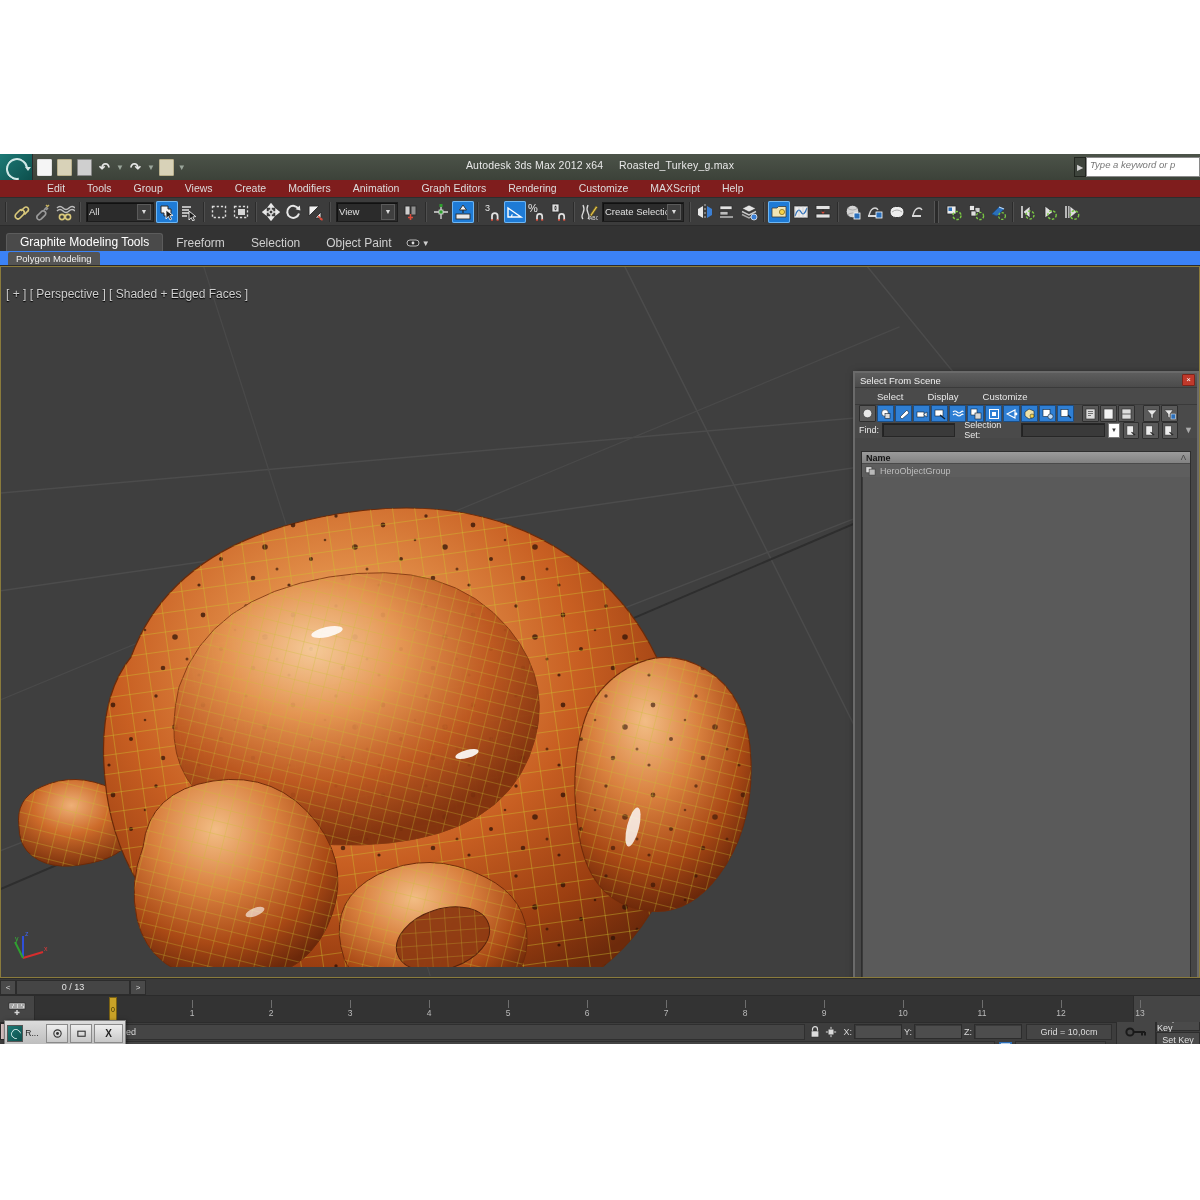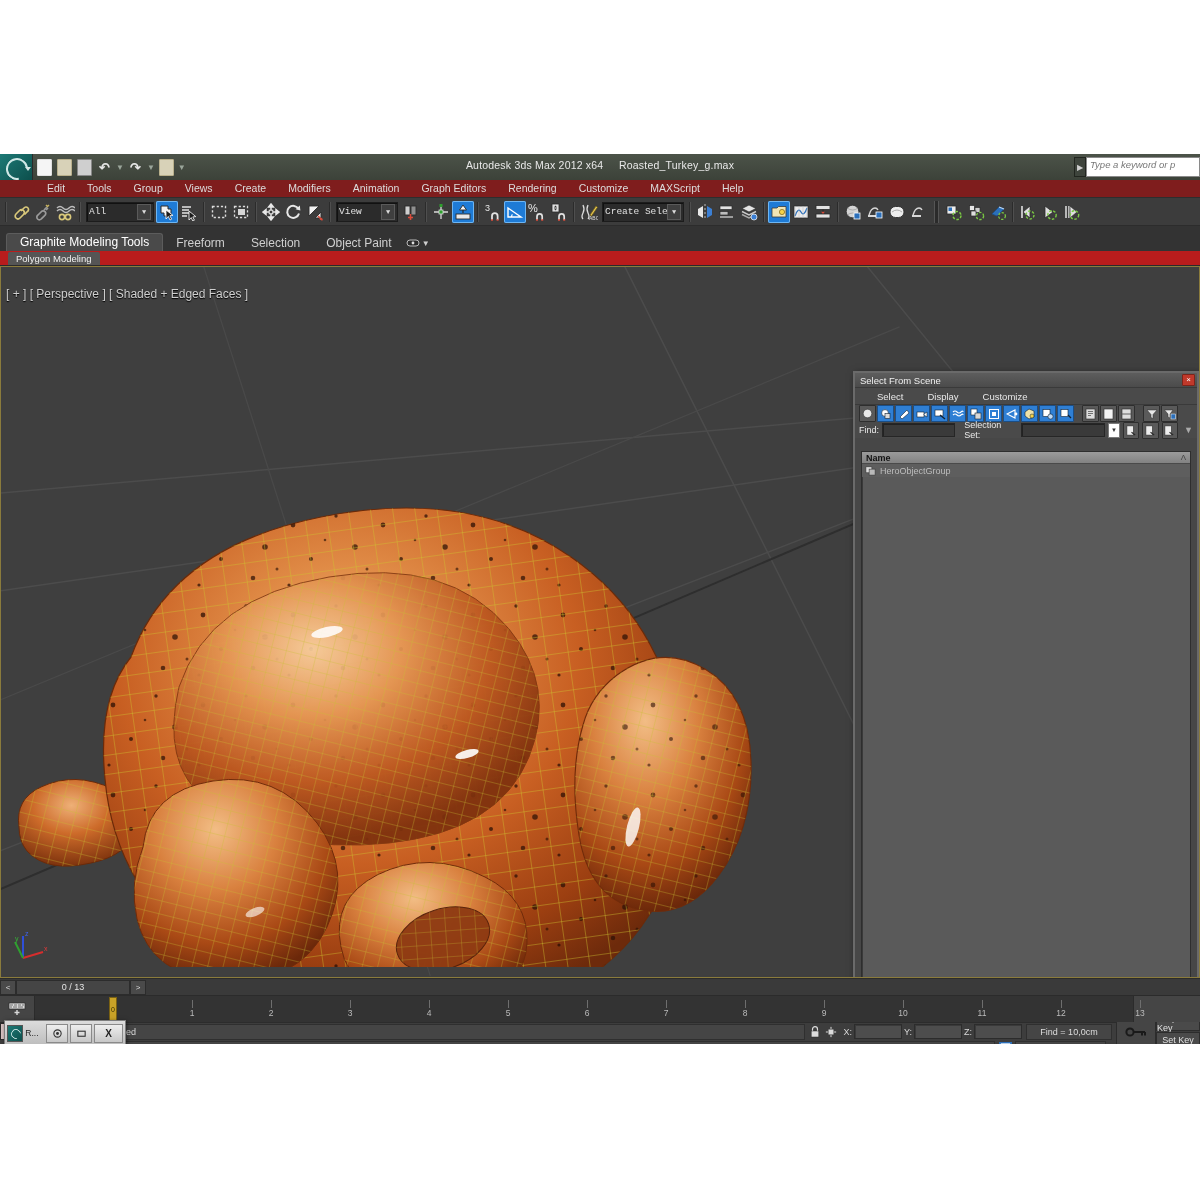--- a/index.html
+++ b/index.html
@@ -40,33 +40,33 @@
   
   .maintoolbar{height:27px;background:#3c3c3c;border-bottom:1px solid #2c2c2c;
     display:flex;align-items:center;padding-left:2px;overflow:hidden;}
   .tsep{width:1px;height:20px;background:#2b2b2b;border-right:1px solid #4f4f4f;margin:0 3px;flex:0 0 auto;}
   .tsep2{width:3px;height:22px;background:#2b2b2b;border-left:1px solid #555;border-right:1px solid #555;margin:0 4px;flex:0 0 auto;}
   .tbtn{width:22px;height:22px;flex:0 0 auto;position:relative;display:flex;align-items:center;
     justify-content:center;border-radius:2px;}
   .tbtn.on{background:#1e7bd6;box-shadow:inset 0 0 0 1px #6fb6f2;}
   .tcombo{height:18px;background:#2b2b2b;border:1px solid #1c1c1c;color:#e0e0e0;font-size:9.5px;
     display:flex;align-items:center;padding:0 2px;margin:0 2px;flex:0 0 auto;
-    box-shadow:inset 1px 1px 0 #111;font-family:Liberation Mono, monospace;}
+    box-shadow:inset 1px 1px 0 #111;}
   .tcombo span{flex:1;overflow:hidden;white-space:nowrap;}
   .tcombo i{width:12px;height:14px;background:#3f3f3f;border:1px solid #5a5a5a;
     display:flex;align-items:center;justify-content:center;font-style:normal;font-size:7px;color:#ddd;}
   svg{display:block;}
 
   
   .ribbon{height:25px;background:#333;display:flex;align-items:flex-end;padding-left:6px;gap:0;}
   .rtab{height:16px;padding:0 13px;font-size:12px;color:#cfcfcf;line-height:16px;}
   .rtab.active{background:#4a4a4a;color:#fff;border:1px solid #5c5c5c;border-bottom:none;
     border-radius:3px 3px 0 0;height:17px;line-height:17px;}
   .rtab-icon{width:26px;height:16px;display:flex;align-items:center;justify-content:center;gap:2px;}
-  .ribbon2{height:14px;background:#b91c1c;display:flex;align-items:center;padding-left:8px;
+  .ribbon2{height:14px;background:#3b82f6;display:flex;align-items:center;padding-left:8px;
     border-bottom:1px solid #2b2b2b;}
   .ribbon2 .pm{font-size:9.5px;color:#f0f0f0;background:#555;padding:1px 8px;border-radius:2px 2px 0 0;}
 
   
   .viewport{position:relative;height:712px;background:#3f3f3f;border:1px solid #8a7b3c;
     box-sizing:border-box;overflow:hidden;}
   .vplabel{position:absolute;left:5px;top:20px;font-size:12px;color:#cfcfcf;z-index:6;
     text-shadow:0 1px 1px #000;}
   .grid{position:absolute;inset:0;}
   .axistripod{position:absolute;left:12px;bottom:13px;width:40px;height:36px;z-index:6;}
@@ -933,21 +933,21 @@
         </svg>
     </div>
     <div class="coordgrp">
       <span class="coordlbl">X:</span>
       <div class="coordbox"></div>
       <span class="coordlbl">Y:</span>
       <div class="coordbox"></div>
       <span class="coordlbl">Z:</span>
       <div class="coordbox"></div>
     </div>
-    <div class="gridlbl">Find = 10,0cm</div>
+    <div class="gridlbl">Grid = 10,0cm</div>
     <div class="keybtn" style="margin-left:4px">
       <svg width="22" height="12" viewBox="0 0 22 12">
         <circle cx="5" cy="6" r="3.6" fill="none" stroke="#1a1a1a" stroke-width="2"></circle>
         <path d="M8.6 6 L20 6 M17 6 L17 9.5 M20 6 L20 9.5" stroke="#1a1a1a" stroke-width="2"></path>
         </svg>
     </div>
     <div class="autokeycol">
       <div class="akbtn">Graph Key</div>
       <div class="akbtn">Set Key</div>
     </div>

